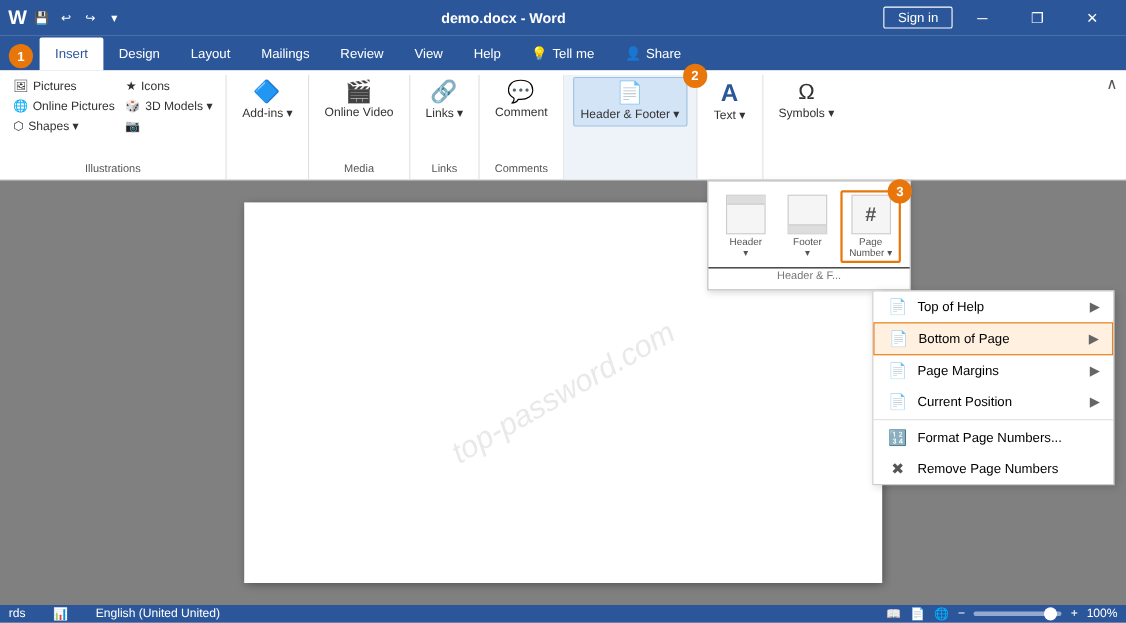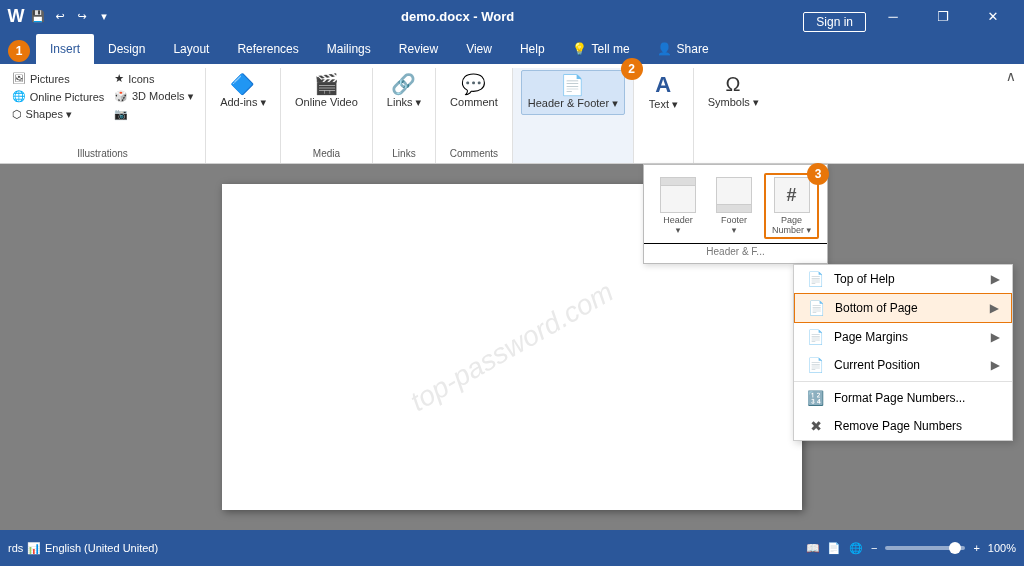--- a/index.html
+++ b/index.html
@@ -10,21 +10,21 @@
       background: #2b579a;
       color: white;
       height: 32px;
       display: flex;
       align-items: center;
       justify-content: space-between;
       padding: 0 8px;
     }
     .title-bar-left { display: flex; align-items: center; gap: 6px; }
     .title-bar-center { flex: 1; text-align: center; font-size: 13px; font-weight: bold; }
-    .title-bar-right { display: flex; align-items: flex-end; gap: 4px; }
+    .title-bar-right { display: flex; align-items: center; gap: 4px; }
     .quick-access-icon { width: 16px; height: 16px; display: inline-flex; align-items: center; justify-content: center; color: white; font-size: 11px; cursor: pointer; }
     .title-btn { width: 46px; height: 32px; display: flex; align-items: center; justify-content: center; cursor: pointer; color: white; font-size: 13px; }
     .sign-in-btn {
       background: transparent;
       border: 1px solid white;
       color: white;
       padding: 2px 12px;
       cursor: pointer;
       font-size: 12px;
       border-radius: 2px;
@@ -134,26 +134,26 @@
       background: white;
       width: 580px;
       height: 100%;
       box-shadow: 2px 2px 8px rgba(0,0,0,0.4);
     }
 
     
     .status-bar {
       background: #2b579a;
       color: white;
-      height: 36px;
+      height: 16px;
       display: flex;
       align-items: center;
       padding: 0 8px;
       font-size: 11px;
-      gap: 4px;
+      gap: 25px;
     }
     .status-bar-right {
       margin-left: auto;
       display: flex;
       align-items: center;
       gap: 8px;
     }
     .zoom-slider {
       width: 80px;
       height: 4px;
@@ -258,21 +258,20 @@
       <div class="title-btn close">✕</div>
     </div>
   </div>
 
   <div class="ribbon-tabs" style="position:relative;">
 
     <div class="step-badge" style="top:8px; left:8px; width:22px; height:22px; font-size:12px;">1</div>
     <div class="ribbon-tab" style="background:white; color:#2b579a; font-weight:400; margin-left:32px;">Insert</div>
     <div class="ribbon-tab">Design</div>
     <div class="ribbon-tab">Layout</div>
-    <div class="ribbon-tab">References</div>
     <div class="ribbon-tab">Mailings</div>
     <div class="ribbon-tab">Review</div>
     <div class="ribbon-tab">View</div>
     <div class="ribbon-tab">Help</div>
     <div class="ribbon-tab" style="display:flex; align-items:center; gap:4px;"><span>💡</span> Tell me</div>
     <div class="ribbon-tab" style="display:flex; align-items:center; gap:4px;"><span>👤</span> Share</div>
   </div>
 
   <div class="ribbon" style="position:relative;">
     <span class="ribbon-collapse">∧</span>

